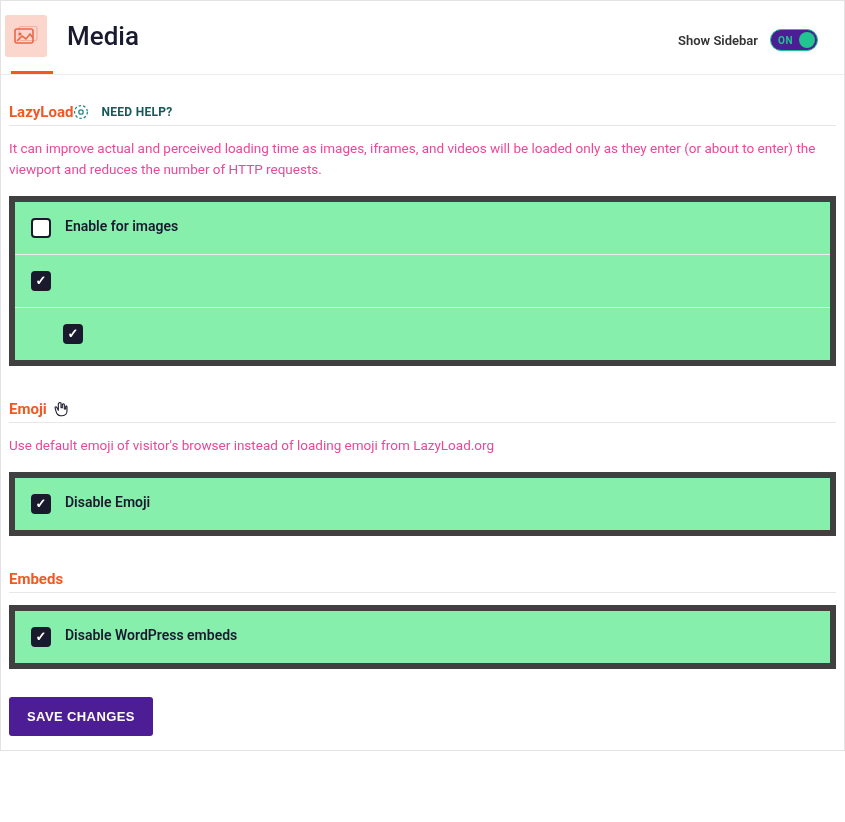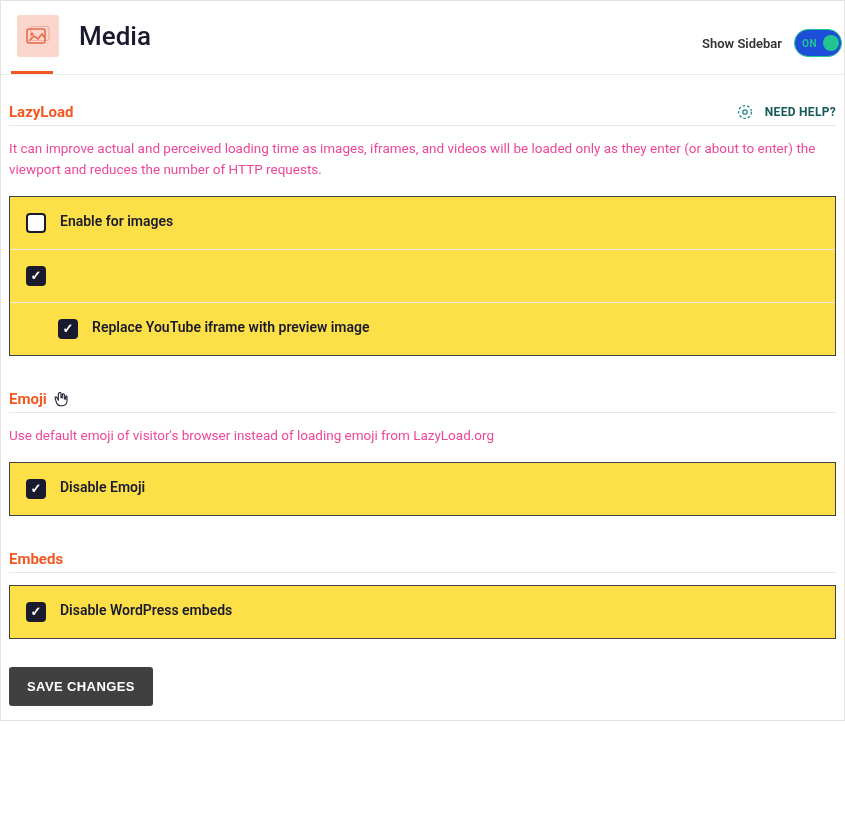--- a/index.html
+++ b/index.html
@@ -1,44 +1,44 @@
 <!DOCTYPE html>
 <html><head>
 <meta charset="utf-8">
 <style>
 *{box-sizing:border-box;margin:0;padding:0}
 body{font-family:-apple-system,BlinkMacSystemFont,"Segoe UI",Roboto,Arial,sans-serif;background:#fff;color:#1a1a2e;width:845px}
 .page{border:1px solid #e3e3e3;padding:0;position:relative}
-.header{display:flex;align-items:center;padding:14px 16px 0;position:relative}
+.header{display:flex;align-items:center;padding:14px 4px 0;position:relative}
 .icon-box{width:42px;height:42px;background:#fbd6cd;border-radius:3px;display:flex;align-items:center;justify-content:center;margin-right:20px}
 .page-title{font-size:26px;font-weight:500;color:#1a1a2e}
-.header-right{position:absolute;right:2px;top:28px;display:flex;align-items:center;gap:12px}
+.header-right{position:absolute;right:26px;top:28px;display:flex;align-items:center;gap:12px}
 .show-sidebar-label{font-size:13px;font-weight:600;color:#333}
-.toggle{width:48px;height:28px;border:1.5px solid #21c58f;border-radius:22px;position:relative;display:flex;align-items:center;background:#1d4ed8}
+.toggle{width:48px;height:22px;border:1.5px solid #21c58f;border-radius:22px;position:relative;display:flex;align-items:center;background:#4c1d95}
 .toggle-knob{position:absolute;right:2px;width:16px;height:16px;background:#21c58f;border-radius:50%}
 .toggle-text{position:absolute;left:7px;font-size:10px;font-weight:700;color:#21c58f;letter-spacing:0.5px}
 .tab-underline{width:42px;height:3px;background:#f25822;margin:14px 0 0 10px}
 .divider-top{height:1px;background:#ececec;margin-top:0}
 .content{padding:0 8px 14px}
 .section{padding:28px 0 6px}
-.section-head{display:flex;align-items:center;justify-content:space-between;border-bottom:1px solid #e7e7e7;padding-bottom:4px;margin-bottom:12px}
+.section-head{display:flex;align-items:center;border-bottom:1px solid #e7e7e7;padding-bottom:4px;margin-bottom:12px}
 .section-title{font-size:15px;font-weight:700;color:#f25822;display:flex;align-items:center;gap:6px}
 .need-help{display:flex;align-items:center;gap:12px;font-size:12px;font-weight:700;color:#155a5a;letter-spacing:0.3px}
 .section-desc{font-size:13.5px;color:#ec4899;line-height:1.55;margin-bottom:16px}
-.option-panel{border:1px solid #404040;background:#fde047}
+.option-panel{border:6px solid #404040;background:#86efac}
 .opt-row{display:flex;align-items:flex-start;padding:16px 16px;border-bottom:1px solid #ececec}
 .opt-row:last-child{border-bottom:none}
 .opt-row.nested{padding-left:48px}
 .chk{width:20px;height:20px;border:2px solid #1a1a2e;border-radius:4px;flex-shrink:0;margin-right:14px;display:flex;align-items:center;justify-content:center;cursor:pointer;background:#fff}
 .chk.checked{background:#1a1a2e}
 .chk.checked::after{content:"✓";color:#fff;font-size:13px;font-weight:700;line-height:1}
 .opt-body{flex:1}
 .opt-label{font-size:14px;font-weight:600;color:#1a1a2e}
 .opt-sub{font-size:13px;color:#777;margin-top:6px}
-.save-btn{background:#404040;color:#fff;border:none;padding:12px 18px;font-size:13px;font-weight:700;letter-spacing:0.4px;border-radius:3px;cursor:pointer;margin-top:22px}
+.save-btn{background:#4c1d95;color:#fff;border:none;padding:12px 18px;font-size:13px;font-weight:700;letter-spacing:0.4px;border-radius:3px;cursor:pointer;margin-top:22px}
 svg{display:block}
 </style>
 </head>
 <body>
 
 <div class="page">
 
   <div class="header">
     <div class="icon-box">
       <svg width="24" height="20" viewBox="0 0 24 20">
@@ -81,21 +81,20 @@
           <div class="opt-body">
               <div class="opt-label">Enable for images</div>
             </div>
         </div>
         <div class="opt-row">
           <div class="chk checked"></div>
         </div>
         <div class="opt-row nested">
           <div class="chk checked"></div>
           <div class="opt-body">
-            <div class="opt-label">Replace YouTube iframe with preview image</div>
           </div>
         </div>
       </div>
     </div>
 
     
     <div class="section">
       <div class="section-head">
         <div class="section-title">
           <span>Emoji</span>

